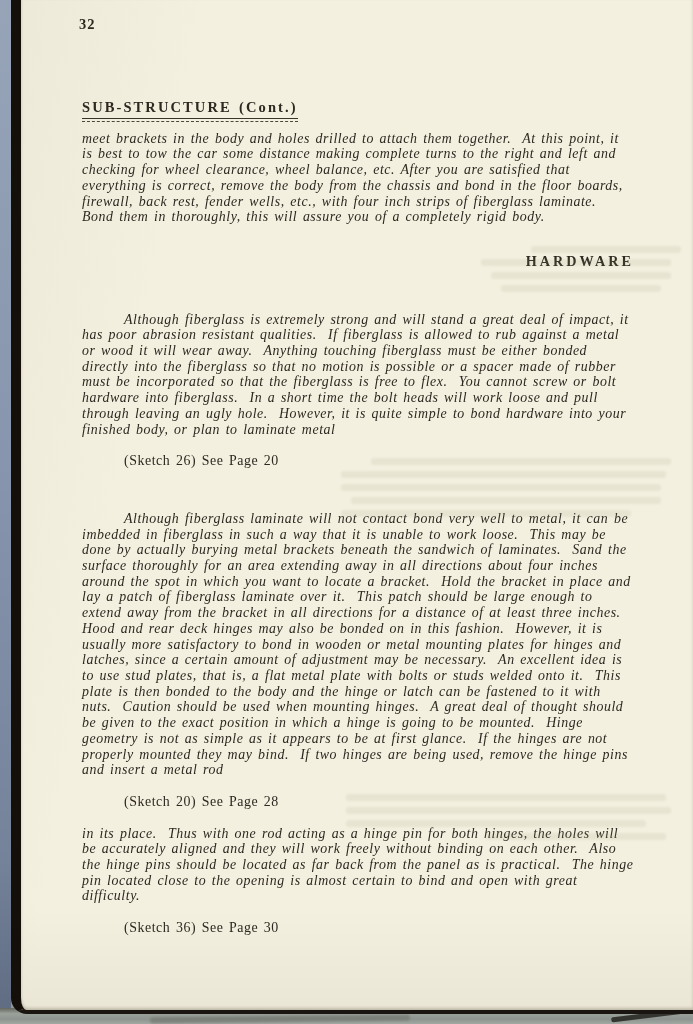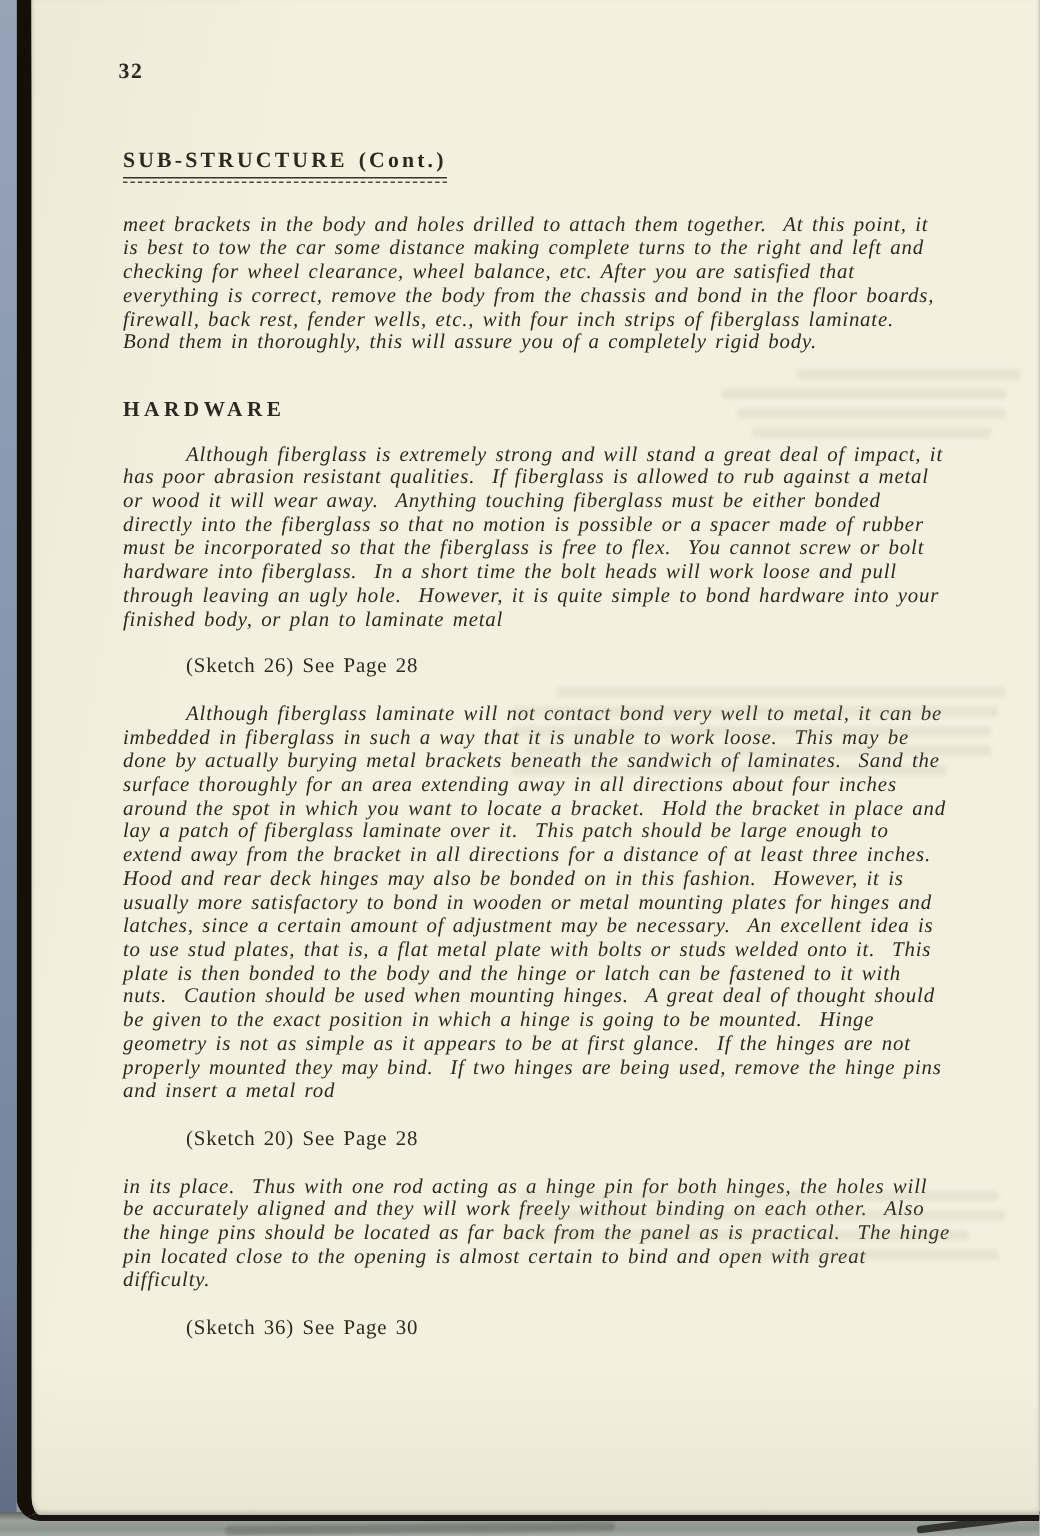--- a/index.html
+++ b/index.html
@@ -37,51 +37,51 @@
       linear-gradient(0deg, rgba(110,100,70,0.07), rgba(0,0,0,0) 10%),
       #f4f0e0;
     border-left: 10px solid #140f08;
     border-bottom: 4px solid #1a1510;
     border-bottom-left-radius: 16px;
     box-shadow: inset 0 -2px 3px rgba(60,50,30,0.25);
     color: #2e2820;
   }
 
   .page-number {
-    position: absolute; left: 58px; top: 40px;
+    position: absolute; left: 58px; top: 16px;
     font-size: 14.5px; letter-spacing: 1px; font-weight: bold;
   }
 
   .content {
     position: absolute; left: 61px; top: 100px; width: 552px;
     font-size: 13.9px; line-height: 15.7px;
     letter-spacing: 0.55px; word-spacing: 1.6px;
   }
   .content p { white-space: pre-wrap; }
 
   h1.section-heading {
     font-size: 14.5px; font-weight: bold; letter-spacing: 2.1px;
-    margin: 0 0 24px 0;
+    margin: 0 0 12px 0;
   }
   .heading-underline {
     display: inline-block; position: relative;
     border-bottom: 1.5px solid #39332a; padding-bottom: 2px;
   }
   .heading-underline::after {
     content: ""; position: absolute; left: 0; right: 0; bottom: -4px;
     border-bottom: 1.5px dashed #4d463b;
   }
 
   h2.sub-heading {
     font-size: 14.2px; font-weight: bold; letter-spacing: 3px;
-    text-align: left; margin: 29px 0 14px 0;
+    text-align: right; margin: 29px 0 26px 0;
   }
 
   p.para { margin: 0 0 16px 0; font-style: italic; }
-  p.para.indent { text-indent: 42px; }
+  p.para.indent { text-indent: 42px; margin-top: 42px; }
   p.sketch-ref { margin: 14px 0 16px 42px; }
 
   
   .ghost { position: absolute; opacity: .45; filter: blur(1.3px); }
   .ghost .gl { height: 7px; margin: 6px 0; background: rgba(148,152,118,0.30); border-radius: 3px; }
 </style>
 </head>
 <body>
 
 <div class="edge-blue"></div>
@@ -97,21 +97,21 @@
   <div class="content">
 
     <h1 class="section-heading"><span class="heading-underline">SUB-STRUCTURE (Cont.)</span></h1>
 
     <p class="para">meet brackets in the body and holes drilled to attach them together.  At this point, it is best to tow the car some distance making complete turns to the right and left and checking for wheel clearance, wheel balance, etc. After you are satisfied that everything is correct, remove the body from the chassis and bond in the floor boards, firewall, back rest, fender wells, etc., with four inch strips of fiberglass laminate.  Bond them in thoroughly, this will assure you of a completely rigid body.</p>
 
     <h2 class="sub-heading">HARDWARE</h2>
 
     <p class="para indent">Although fiberglass is extremely strong and will stand a great deal of impact, it has poor abrasion resistant qualities.  If fiberglass is allowed to rub against a metal or wood it will wear away.  Anything touching fiberglass must be either bonded directly into the fiberglass so that no motion is possible or a spacer made of rubber must be incorporated so that the fiberglass is free to flex.  You cannot screw or bolt hardware into fiberglass.  In a short time the bolt heads will work loose and pull through leaving an ugly hole.  However, it is quite simple to bond hardware into your finished body, or plan to laminate metal</p>
 
-    <p class="sketch-ref">(Sketch 26) See Page 28</p>
+    <p class="sketch-ref">(Sketch 26) See Page 20</p>
 
 
     <p class="para indent">Although fiberglass laminate will not contact bond very well to metal, it can be imbedded in fiberglass in such a way that it is unable to work loose.  This may be done by actually burying metal brackets beneath the sandwich of laminates.  Sand the surface thoroughly for an area extending away in all directions about four inches around the spot in which you want to locate a bracket.  Hold the bracket in place and lay a patch of fiberglass laminate over it.  This patch should be large enough to extend away from the bracket in all directions for a distance of at least three inches.  Hood and rear deck hinges may also be bonded on in this fashion.  However, it is usually more satisfactory to bond in wooden or metal mounting plates for hinges and latches, since a certain amount of adjustment may be necessary.  An excellent idea is to use stud plates, that is, a flat metal plate with bolts or studs welded onto it.  This plate is then bonded to the body and the hinge or latch can be fastened to it with nuts.  Caution should be used when mounting hinges.  A great deal of thought should be given to the exact position in which a hinge is going to be mounted.  Hinge geometry is not as simple as it appears to be at first glance.  If the hinges are not properly mounted they may bind.  If two hinges are being used, remove the hinge pins and insert a metal rod</p>
 
     <p class="sketch-ref">(Sketch 20) See Page 28</p>
 
     <p class="para">in its place.  Thus with one rod acting as a hinge pin for both hinges, the holes will be accurately aligned and they will work freely without binding on each other.  Also the hinge pins should be located as far back from the panel as is practical.  The hinge pin located close to the opening is almost certain to bind and open with great difficulty.</p>
 
     <p class="sketch-ref">(Sketch 36) See Page 30</p>
 

